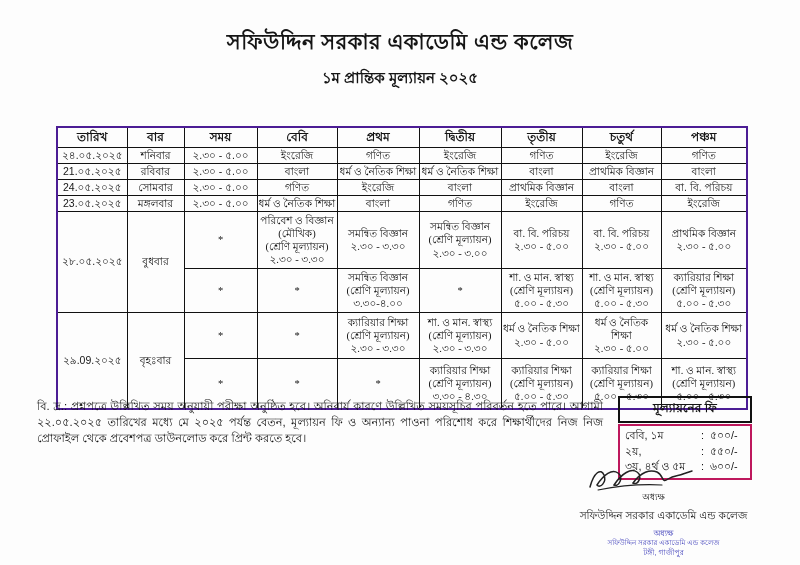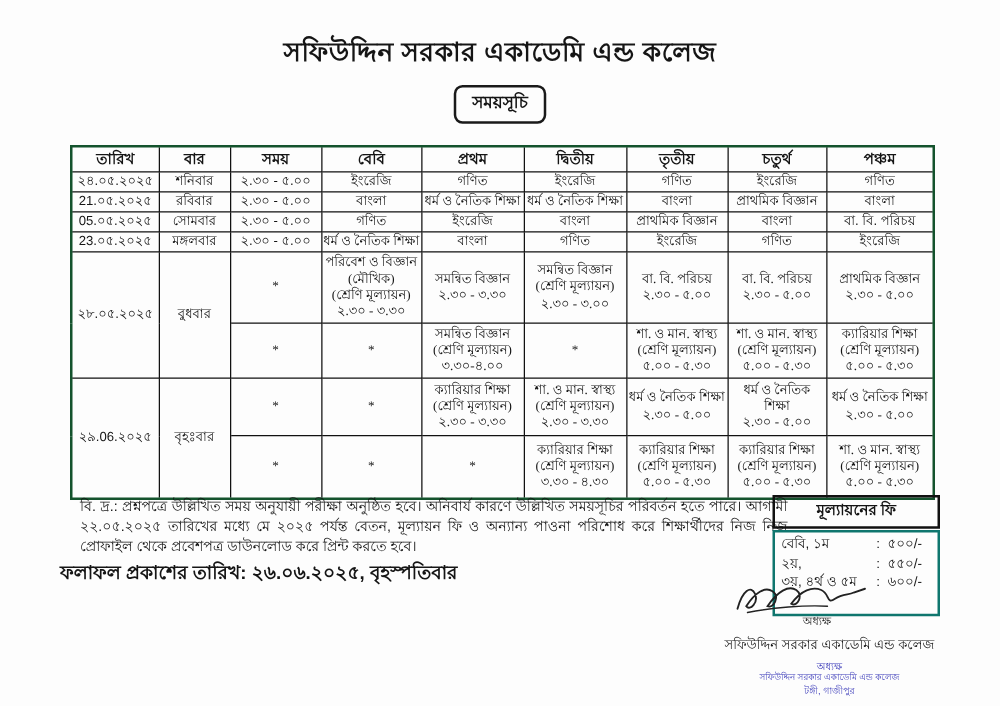--- a/index.html
+++ b/index.html
@@ -10,40 +10,40 @@
   .page{position:absolute;inset:0;}
 
   
   .doc-title{margin-top:26px;text-align:center;font-size:21px;font-weight:bold;letter-spacing:.5px;}
   .doc-subtitle{margin-top:5px;text-align:center;font-size:15px;font-weight:bold;}
   .badge-wrap{text-align:center;margin-top:7px;}
   .schedule-badge{display:inline-block;border:2px solid #1a1a1a;border-radius:7px;
     padding:1px 13px 3px;font-size:13.5px;font-weight:bold;}
 
   
-  .main-table{position:absolute;left:56px;top:116px;border-collapse:collapse;table-layout:fixed;
-    border:2px solid #14532d;}
+  .main-table{position:absolute;left:56px;top:126px;border-collapse:collapse;table-layout:fixed;
+    border:2px solid #4c1d95;}
   .main-table th,.main-table td{border:1.2px solid #111;text-align:center;vertical-align:middle;
     padding:0 1px;font-size:10.5px;line-height:1.25;overflow:hidden;}
   .main-table th{font-size:12px;font-weight:bold;padding:2px 0;}
   .ml{white-space:pre-line;font-size:9.3px;line-height:1.35;font-family:Liberation Serif, serif;}
   .xs{font-size:8.4px;}
   .hdr-row{height:19px;}
   .r16{height:16px;}
   .h57{height:57px;} .h45{height:44px;} .h46{height:46px;} .h50{height:50px;}
 
   
-  .notes{position:absolute;left:64px;top:398px;width:566px;font-size:11.3px;line-height:1.42;
+  .notes{position:absolute;left:37px;top:398px;width:566px;font-size:11.3px;line-height:1.42;
     text-align:justify;}
   .result-line{position:absolute;left:48px;top:446px;font-size:15px;font-weight:bold;}
 
   
   .fee-box{position:absolute;left:618px;top:396px;width:134px;}
   .fee-title{border:2px solid #111;text-align:center;font-size:12px;font-weight:bold;padding:1px 16px 2px;}
-  .fee-body{border:2px solid #0f766e;margin-top:1px;padding:2px 5px 16px;}
+  .fee-body{border:2px solid #be185d;margin-top:1px;padding:2px 5px 3px;}
   .fee-row{display:flex;font-size:10.8px;line-height:1.45;}
   .fee-label{width:76px;}
   .fee-colon{width:9px;}
   .fee-value{flex:1;}
 
   
   .sign-block{position:absolute;left:556px;top:462px;width:215px;text-align:center;}
   .sig-svg{display:block;margin:0 auto -6px 28px;}
   .sig-role{font-size:9px;margin-left:-20px;}
   .sig-org{font-size:10.5px;margin-top:3px;}
@@ -56,23 +56,21 @@
   
   .footer-path{position:absolute;left:47px;top:529px;font-family:"Liberation Serif","DejaVu Serif",serif;
     font-size:8px;color:#444;}
 </style>
 </head>
 <body>
 
 <div class="page">
 
   <div class="doc-title">সফিউদ্দিন সরকার একাডেমি এন্ড কলেজ</div>
-  <div class="badge-wrap">
-    <span class="schedule-badge">সময়সূচি</span>
-  </div>
+  <div class="doc-subtitle">১ম প্রান্তিক মূল্যায়ন ২০২৫</div>
 
   <table class="main-table">
     <colgroup>
       <col style="width:70px">
         <col style="width:57px">
         <col style="width:73px">
         <col style="width:80px">
       <col style="width:82px">
         <col style="width:82px">
         <col style="width:81px">
@@ -109,21 +107,21 @@
         <td>রবিবার</td>
         <td>২.৩০ - ৫.০০</td>
         <td>বাংলা</td>
         <td class="ml">ধর্ম ও নৈতিক শিক্ষা</td>
         <td class="ml">ধর্ম ও নৈতিক শিক্ষা</td>
         <td>বাংলা</td>
         <td>প্রাথমিক বিজ্ঞান</td>
         <td>বাংলা</td>
       </tr>
       <tr class="r16">
-        <td>05.০৫.২০২৫</td>
+        <td>24.০৫.২০২৫</td>
         <td>সোমবার</td>
         <td>২.৩০ - ৫.০০</td>
         <td>গণিত</td>
         <td>ইংরেজি</td>
         <td>বাংলা</td>
         <td>প্রাথমিক বিজ্ঞান</td>
         <td>বাংলা</td>
         <td>বা. বি. পরিচয়</td>
       </tr>
       <tr class="r16">
@@ -169,21 +167,21 @@
 ৫.০০ - ৫.৩০</td>
         <td class="ml">শা. ও মান. স্বাস্থ্য
 (শ্রেণি মূল্যায়ন)
 ৫.০০ - ৫.৩০</td>
         <td class="ml">ক্যারিয়ার শিক্ষা
 (শ্রেণি মূল্যায়ন)
 ৫.০০ - ৫.৩০</td>
       </tr>
 
       <tr class="h46">
-        <td rowspan="2">২৯.06.২০২৫</td>
+        <td rowspan="2">২৯.09.২০২৫</td>
         <td rowspan="2">বৃহঃবার</td>
         <td class="ml">*</td>
         <td class="ml">*</td>
         <td class="ml">ক্যারিয়ার শিক্ষা
 (শ্রেণি মূল্যায়ন)
 ২.৩০ - ৩.৩০</td>
         <td class="ml">শা. ও মান. স্বাস্থ্য
 (শ্রেণি মূল্যায়ন)
 ২.৩০ - ৩.৩০</td>
         <td class="ml">ধর্ম ও নৈতিক শিক্ষা
@@ -207,21 +205,20 @@
 (শ্রেণি মূল্যায়ন)
 ৫.০০ - ৫.৩০</td>
         <td class="ml">শা. ও মান. স্বাস্থ্য
 (শ্রেণি মূল্যায়ন)
 ৫.০০ - ৫.৩০</td>
       </tr>
     </tbody>
   </table>
 
   <div class="notes">বি. দ্র.: প্রশ্নপত্রে উল্লিখিত সময় অনুযায়ী পরীক্ষা অনুষ্ঠিত হবে। অনিবার্য কারণে উল্লিখিত সময়সূচির পরিবর্তন হতে পারে। আগামী ২২.০৫.২০২৫ তারিখের মধ্যে মে ২০২৫ পর্যন্ত বেতন, মূল্যায়ন ফি ও অন্যান্য পাওনা পরিশোধ করে শিক্ষার্থীদের নিজ নিজ প্রোফাইল থেকে প্রবেশপত্র ডাউনলোড করে প্রিন্ট করতে হবে।</div>
-  <div class="result-line">ফলাফল প্রকাশের তারিখ: ২৬.০৬.২০২৫, বৃহস্পতিবার</div>
 
   <div class="fee-box">
     <div class="fee-title">মূল্যায়নের ফি</div>
     <div class="fee-body">
       <div class="fee-row">
         <span class="fee-label">বেবি, ১ম</span>
         <span class="fee-colon">:</span>
         <span class="fee-value">৫০০/-</span>
       </div>
       <div class="fee-row">

